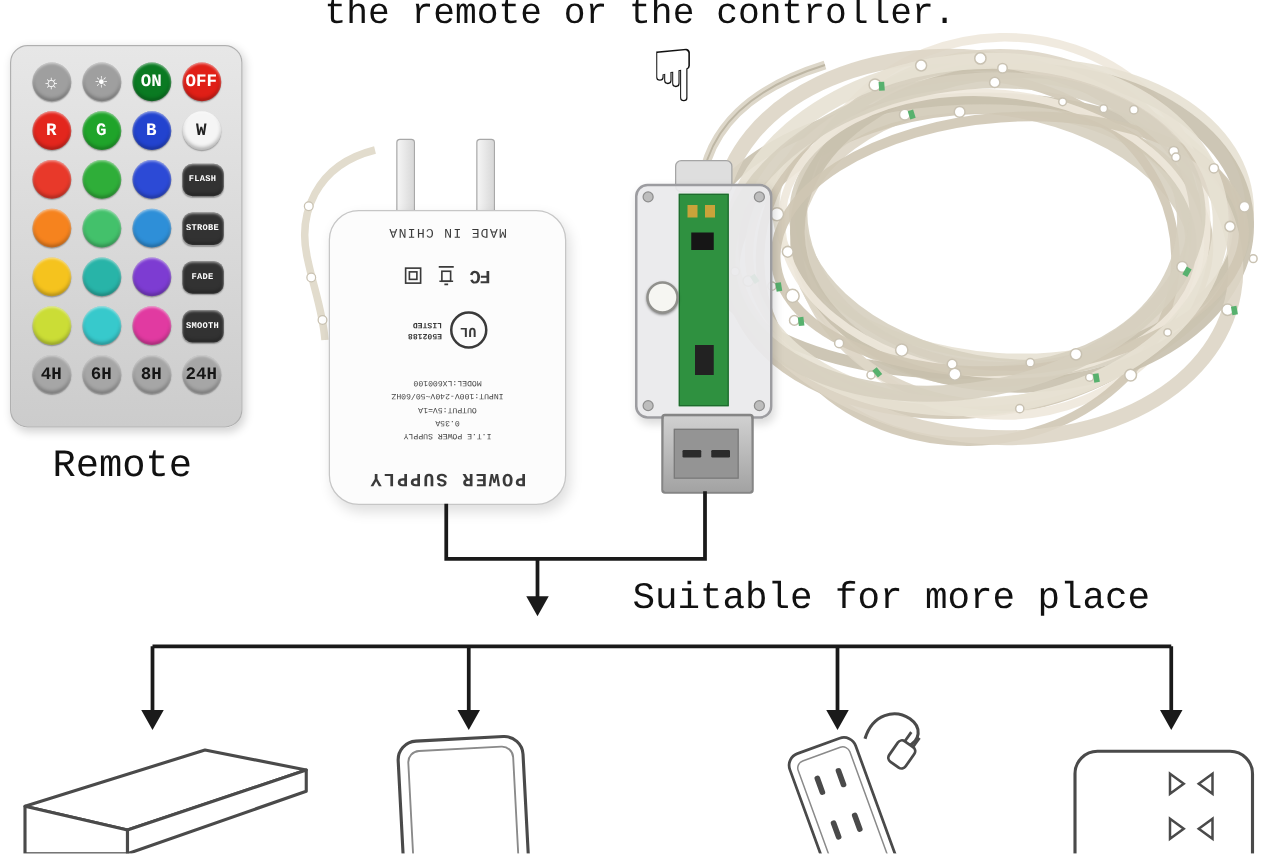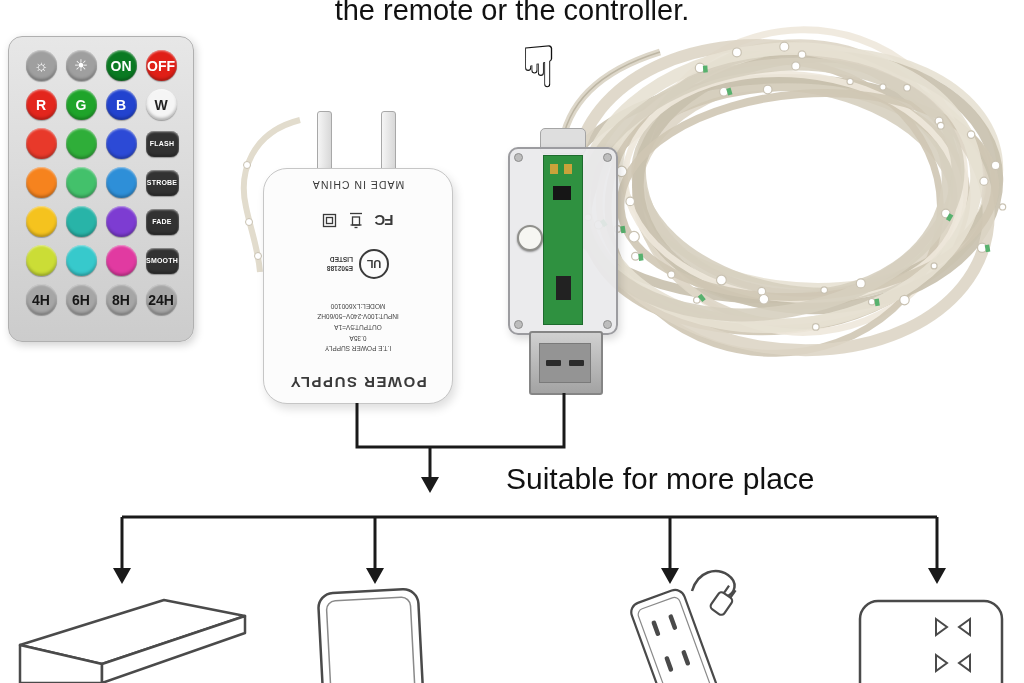--- a/index.html
+++ b/index.html
@@ -1,17 +1,17 @@
 <!DOCTYPE html>
 <html><head>
 <meta charset="utf-8">
 <style>
   html,body{margin:0;padding:0;background:#ffffff;}
   #stage{position:relative;width:1024px;height:683px;overflow:hidden;background:#ffffff;
-         font-family:Liberation Sans, sans-serif;color:#111;}
+         font-family:Liberation Mono, monospace;color:#111;}
 
   
   .top-caption{position:absolute;left:0;top:-6px;width:100%;text-align:center;font-size:29px;z-index:4;}
   .mid-caption{position:absolute;left:487px;top:462px;font-size:30px;z-index:4;margin-left:19px;}
 
   
   #coil-svg{position:absolute;left:0;top:0;z-index:1;}
   #connector-svg{position:absolute;left:0;top:0;z-index:5;pointer-events:none;}
 
   
@@ -171,20 +171,21 @@
         <div class="rbtn" style="background: rgb(203, 221, 54);"></div>
         <div class="rbtn" style="background: rgb(55, 201, 204);"></div>
         <div class="rbtn" style="background: rgb(225, 58, 161);"></div>
         <div class="rbtn pill" style="background: rgb(50, 50, 50); color: rgb(255, 255, 255);">SMOOTH</div>
         <div class="rbtn" style="background: rgb(166, 166, 166); color: rgb(22, 22, 22);">4H</div>
         <div class="rbtn" style="background: rgb(166, 166, 166); color: rgb(22, 22, 22);">6H</div>
         <div class="rbtn" style="background: rgb(166, 166, 166); color: rgb(22, 22, 22);">8H</div>
         <div class="rbtn" style="background: rgb(166, 166, 166); color: rgb(22, 22, 22);">24H</div>
       </div>
   </div>
+  <div class="remote-label">Remote</div>
 
   <div class="prong" id="prong-left"></div>
   <div class="prong" id="prong-right"></div>
   <div class="adapter-body">
     <div class="adapter-print">
       <div class="ps-title">POWER SUPPLY</div>
       <div class="smallprint">
           <div>I.T.E POWER SUPPLY</div>
           <div>0.35A</div>
           <div>OUTPUT:5V=1A</div>

